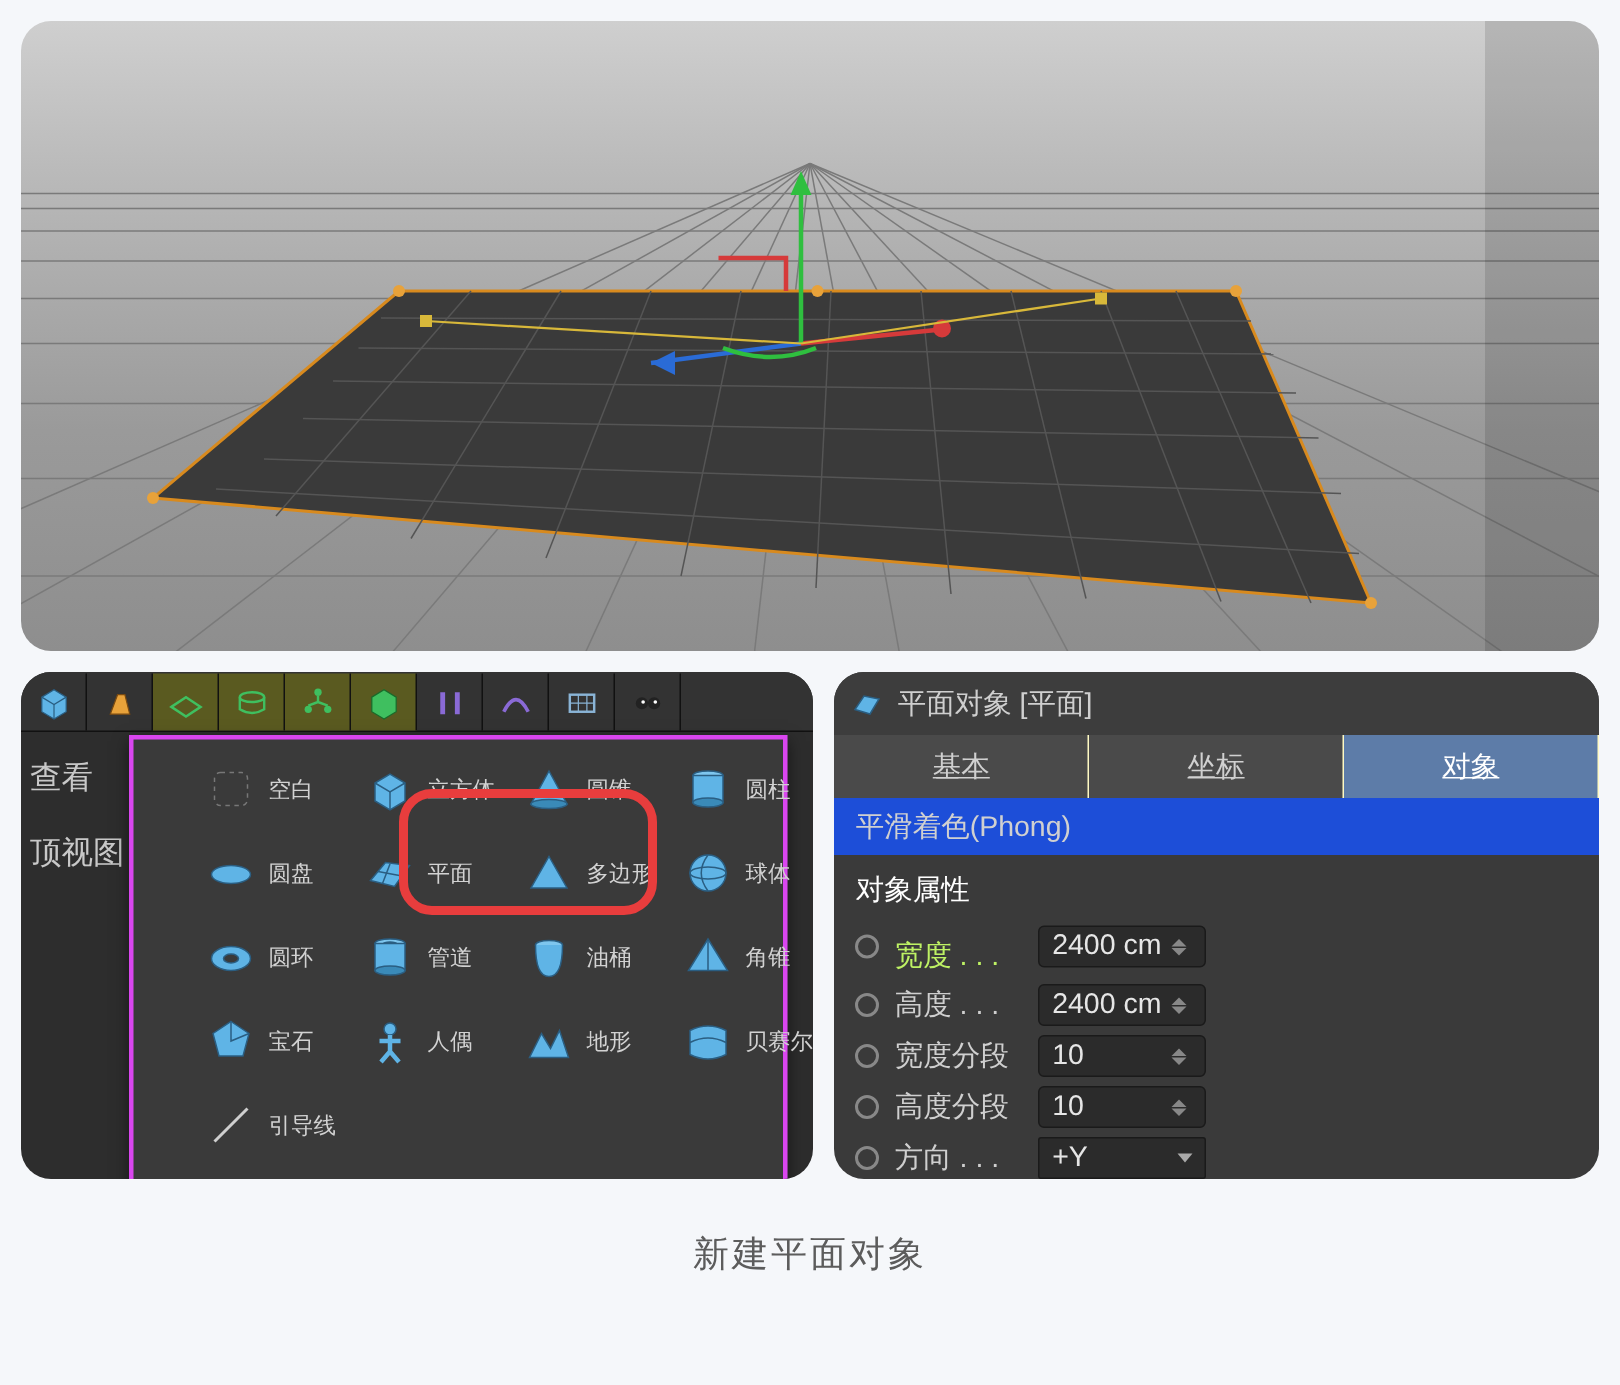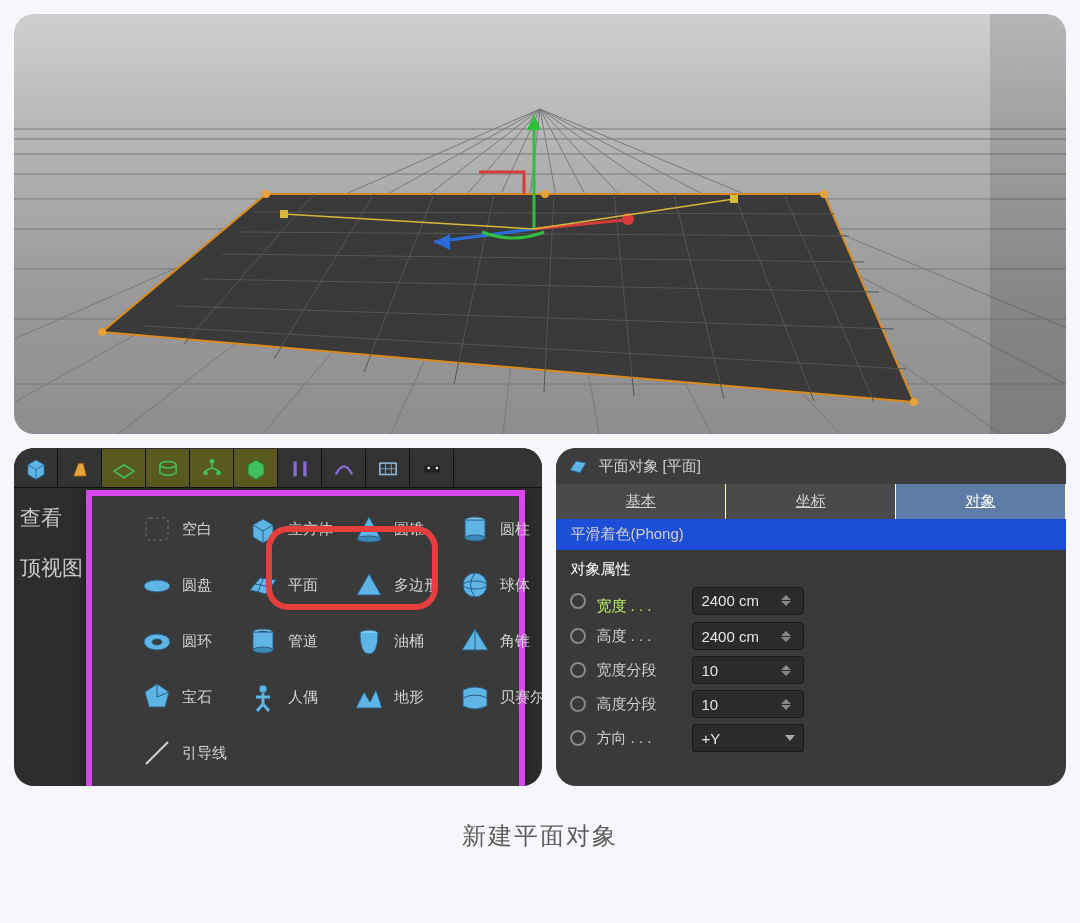--- a/index.html
+++ b/index.html
@@ -71,21 +71,21 @@
   }
   .axis-icon {
     position:absolute; left:78px; top:50px; width:38px; height:38px;
   }
 
   .menu-popup {
     position:absolute;
     left:72px; top:42px;
     width:439px;
     background:#3a3a3a;
-    border:6px solid #d946ef;
+    border:3px solid #d946ef;
     box-shadow:0 4px 10px rgba(0,0,0,0.5);
     padding:6px 4px 10px 44px;
     display:grid;
     grid-template-columns: repeat(4, 100px);
     grid-auto-rows: 54px;
     gap: 2px 6px;
   }
   .menu-item {
     display:flex; align-items:center; gap:8px;
     padding:2px 4px;
@@ -105,21 +105,21 @@
   }
 
   
   .prop-panel {
     width: 540px;
     height: 338px;
     background: #3a3a3a;
     border-radius: 20px;
     overflow:hidden;
     color:#cfcfcf;
-    font-size:15px;
+    font-size:19px;
   }
   .prop-header {
     display:flex; align-items:center; gap:10px;
     padding:8px 12px;
     background:#3d3d3d;
   }
   .prop-header .hicon { width:20px; height:20px; }
   .tabs {
     display:flex;
     background:#2f2f2f;

